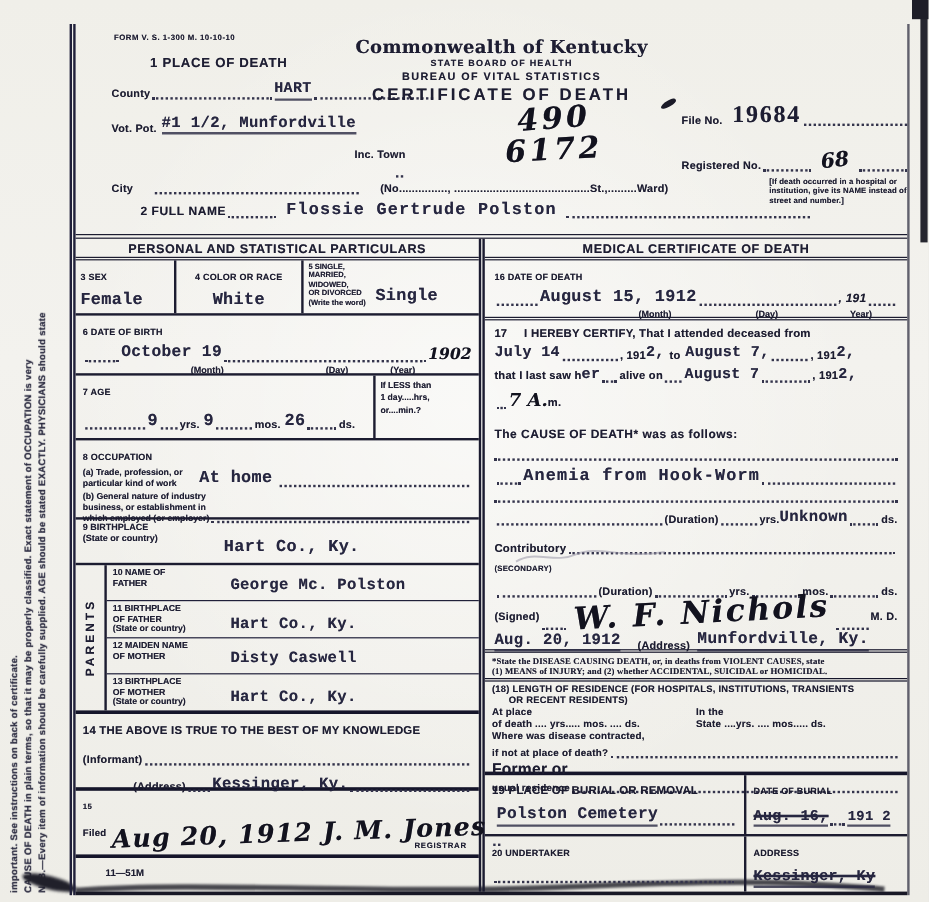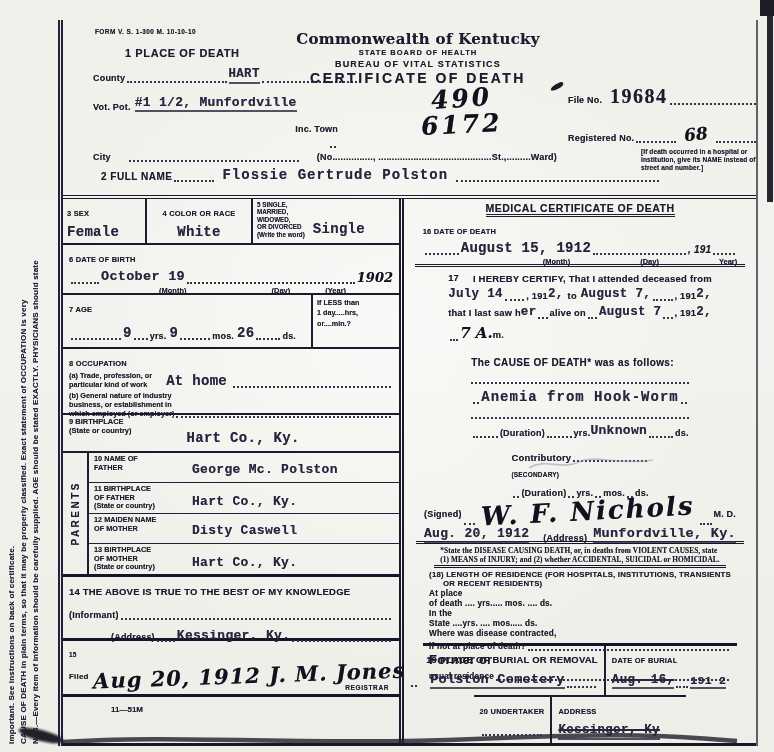--- a/index.html
+++ b/index.html
@@ -40,21 +40,21 @@
                  transform:rotate(-90deg); transform-origin:0 0; }
   .margin-note div { font:bold 8px/1.5 "Liberation Sans",sans-serif; color:#23233a;
                      letter-spacing:.2px; white-space:nowrap; filter:blur(.3px); }
 
   
   #form { position:absolute; left:58px; top:20px; width:700px; height:726px;
           border-left:5px double #20203a; border-right:2px solid rgba(35,35,55,.7); }
   .hdr { position:relative; height:175px; }
   .columns { display:flex; border-top:4px double #1b1b30; border-bottom:3px solid #181826; height:551px; }
   .col-left  { width:341px; border-right:5px double #1b1b30; display:flex; flex-direction:column; }
-  .col-right { flex:1; display:flex; flex-direction:column;align-items:center; }
+  .col-right { flex:1; display:flex; flex-direction:column; }
 
   
   .form-no   { position:absolute; left:32px; top:8px;  font:bold 6.5px "Liberation Sans",sans-serif; letter-spacing:.4px; filter:blur(.3px); }
   .place-lbl { position:absolute; left:62px; top:27px; font:bold 11px "Liberation Sans",sans-serif; letter-spacing:.6px; }
   .h-county  { position:absolute; left:30px; top:48px;  width:270px; }
   .h-vot     { position:absolute; left:30px; top:76px;  width:300px; }
   .h-inc     { position:absolute; left:30px; top:104px; width:245px;flex-direction:column; }
   .h-city    { position:absolute; left:30px; top:129px; width:650px;gap:16px; }
   .hdr-center{ position:absolute; left:225px; top:11px; width:260px; text-align:center; }
   .hc1 { font:bold 15px/1.15 "DejaVu Serif",serif; letter-spacing:.3px; }
@@ -62,21 +62,21 @@
   .hc3 { font:bold 9px/1.25 "Liberation Sans",sans-serif; letter-spacing:1.2px; }
   .hc4 { font:bold 14px/1.25 "Liberation Sans",sans-serif; letter-spacing:2.5px; }
   .stamp1 { position:absolute; left:368px; top:64px; font-size:25px; transform:rotate(-4deg); letter-spacing:3px; }
   .stamp2 { position:absolute; left:358px; top:90px; font-size:25px; transform:rotate(-3deg); letter-spacing:3px; }
   .h-file { position:absolute; left:505px; top:66px; width:190px; }
   .file-no { font:bold 20px/1 "Liberation Serif",serif; letter-spacing:1.5px; margin-left:8px; }
   .h-reg  { position:absolute; left:505px; top:104px; width:190px; }
   .reg-no { font-size:17px; margin:0 6px; transform:rotate(-6deg); display:inline-block; }
   .hosp-note { position:absolute; left:578px; top:128px; width:122px;
                font:bold 6.5px/1.25 "Liberation Sans",sans-serif; letter-spacing:.1px; filter:blur(.25px); }
-  .h-name { position:absolute; left:38px; top:148px; width:560px; }
+  .h-name { position:absolute; left:54px; top:148px; width:560px; }
   .fullname { font-size:14px; margin:0 6px; letter-spacing:1px; }
 
   
   .sexrow { display:flex; height:46px; border-bottom:2px solid #1c1c30; }
   .sexrow .c1 { width:84px;  border-right:2px solid #1c1c30; padding:3px 4px; }
   .sexrow .c2 { width:106px; border-right:2px solid #1c1c30; padding:3px 4px; text-align:center; }
   .sexrow .c3 { flex:1; padding:2px 4px; display:flex; }
   .bigval { font-size:14px; display:block; margin-top:5px; }
   .marital-lines div { font:bold 6.3px/1.18 "Liberation Sans",sans-serif; }
   .marital-val { font-size:14px; align-self:flex-end; margin:0 0 4px 8px; }
@@ -104,38 +104,38 @@
   .prow { flex:1; display:flex; align-items:flex-end; padding:2px 5px; border-bottom:1.5px solid #20203a; }
   .prow:last-child { border-bottom:none; }
   .plbl { width:98px; align-self:flex-start; }
   .plbl div { font:bold 7.3px/1.2 "Liberation Sans",sans-serif; }
   .pval { font-size:13px; margin-bottom:2px; }
 
   .knowrow { height:64px; border-bottom:3px solid #15152a; padding:4px 6px; }
   .filedrow { height:56px; border-bottom:3px solid #15152a; padding:2px 6px; position:relative; }
   .filed-entry { font-size:21px; letter-spacing:1px; transform:rotate(-2deg); margin:2px 4px 0 4px; }
   .registrar { position:absolute; right:10px; bottom:3px; font:bold 6.5px "Liberation Sans",sans-serif; letter-spacing:.6px; }
-  .codrow { padding:8px 0 0 48px; font:bold 8px "Liberation Sans",sans-serif; }
+  .codrow { padding:8px 0 0 25px; font:bold 8px "Liberation Sans",sans-serif; }
 
   
   .dodrow { height:50px; border-bottom:3px double #1b1b30; padding:3px 8px; }
   .certify { height:88px; padding:2px 8px; }
   .certify .ln { display:flex; align-items:flex-end; margin-top:4px; }
   .certify .lbl { font-size:9.3px; }
   .cause { height:103px; padding:2px 8px; }
   .cause-lbl { font:bold 10px "Liberation Sans",sans-serif; letter-spacing:.4px; margin:4px 0 2px 0; }
   .dotline-full { border-bottom:2px dotted #34344c; height:14px; }
   .contrib { height:46px; padding:0 8px; position:relative; }
   .signedrow { height:48px; padding:0 8px; border-bottom:3px double #15152a; position:relative; }
   .signature { font-size:26px; letter-spacing:2px; transform:rotate(-3deg); margin:0 4px; }
   .footnote { height:24px; border-bottom:3px double #15152a; padding:2px 6px;
               font:bold 7.3px/1.3 "Liberation Serif",serif; letter-spacing:.1px; }
   .resid { height:78px; border-bottom:3px solid #15152a; padding:2px 6px; }
   .resid .lbl-s { font-size:7.8px; }
-  .resid-cols { display:flex; margin-top:1px;flex-direction:column; }
+  .resid-cols { display:flex; margin-top:1px; }
   .resid-cols > div { flex:1; }
   .burial { display:flex; height:52px; }
   .burial .bc1 { flex:1; border-right:2px solid #1c1c30; padding:3px 6px; }
   .burial .bc2 { width:134px; padding:3px 6px; }
   .undertaker { display:flex; flex:1; border-top:2px solid #1c1c30; }
   .undertaker .bc1 { flex:1; border-right:2px solid #1c1c30; padding:3px 6px; }
   .undertaker .bc2 { width:134px; padding:3px 6px; }
   .smudged { filter:blur(.6px); text-decoration:line-through; text-decoration-thickness:2px; }
   .pencil { position:absolute; left:24px; top:6px; opacity:.55; }
 </style>
@@ -212,20 +212,21 @@
         <span class="lbl" style="font-size:10px;letter-spacing:.5px;">2 FULL NAME</span>
         <i class="dots" style="max-width:40px"></i>
         <span class="typed fullname">Flossie Gertrude Polston</span>
         <i class="dots"></i>
       </div>
     </div>
 
     <div class="columns">
 
       <div class="col-left">
+        <div class="colhdr">PERSONAL AND STATISTICAL PARTICULARS</div>
 
         <div class="sexrow">
           <div class="c1">
             <span class="lbl-s lbl">3 SEX</span>
             <span class="typed bigval">Female</span>
           </div>
           <div class="c2">
             <span class="lbl-s lbl">4 COLOR OR RACE</span>
             <span class="typed bigval">White</span>
           </div>

